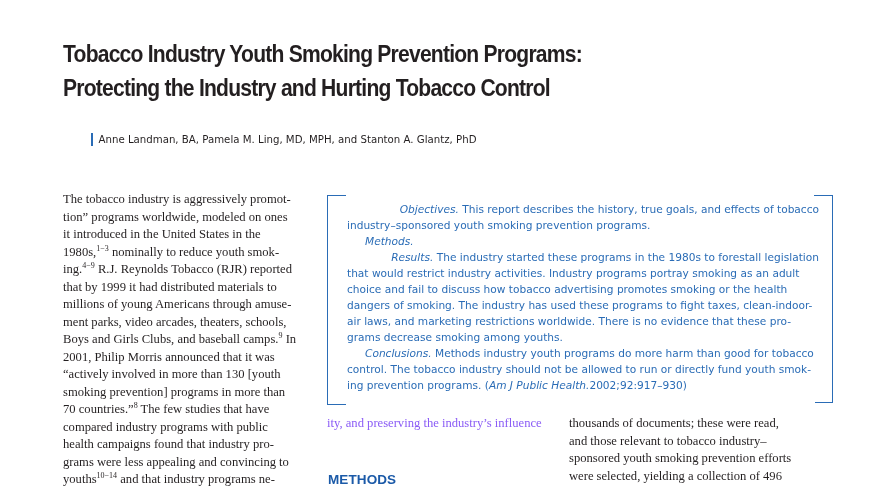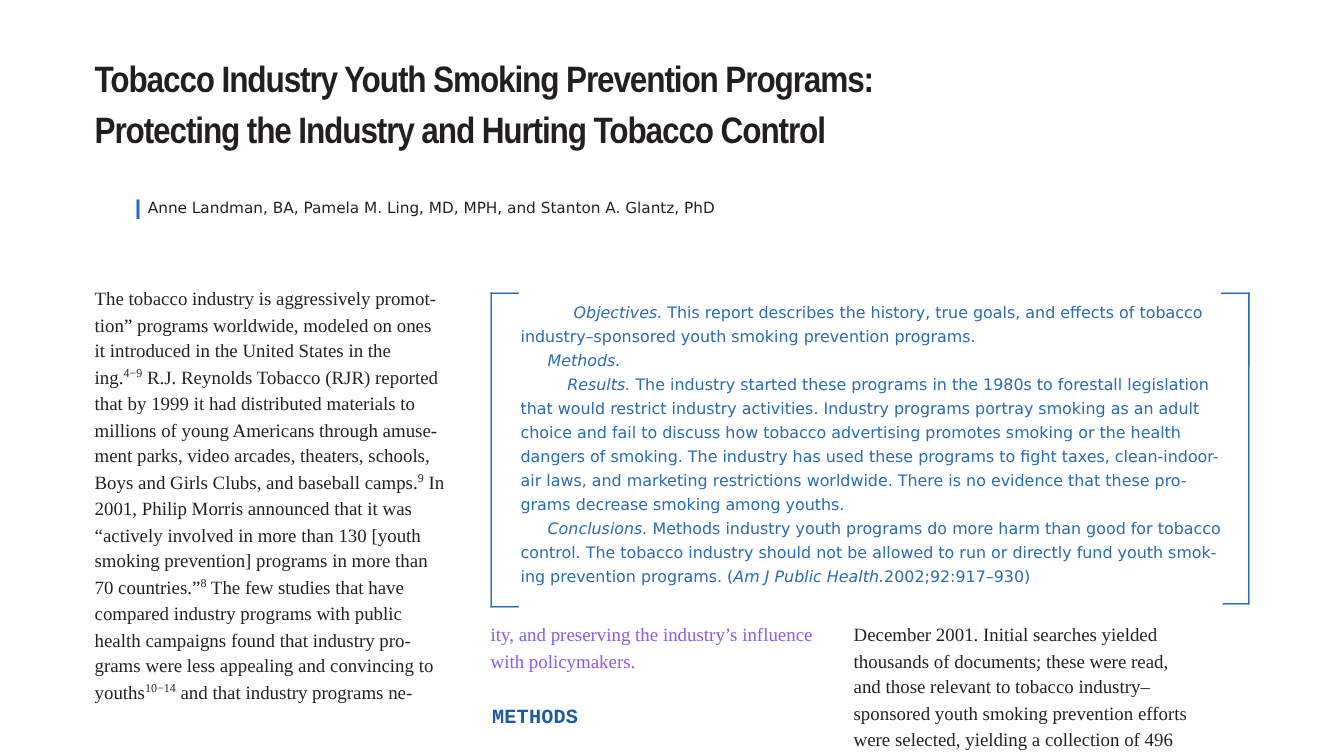--- a/index.html
+++ b/index.html
@@ -30,31 +30,31 @@
     .corner { position: absolute; border-color: #2a6cb6; border-style: solid; border-width: 0; }
     .c-tl { left: 0; top: 0; width: 18px; height: 208px; border-left-width: 1.5px; border-top-width: 1.5px; border-bottom-width: 1.5px; }
     .c-tr { right: 0; top: 0; width: 18px; height: 48px; border-right-width: 1.5px; border-top-width: 1.5px; }
     .c-br { right: 0; bottom: 0; width: 18px; height: 1px; border-bottom-width: 1.5px; }
     .c-tr2 { right: 0; top: 0; width: 1px; height: 208px; border-right-width: 1.5px; }
     .abstract-text {
       position: absolute; left: 20px; top: 6px; width: 472px;
       font-family: "DejaVu Sans", sans-serif; font-size: 10.6px; line-height: 16px; color: #2a6cb6;
       text-align: justify;
     }
-    .abstract-text .line { white-space: nowrap; display: flex; justify-content: center; }
+    .abstract-text .line { white-space: nowrap; display: flex; justify-content: flex-end; }
     .abstract-text .line.last { justify-content: flex-start; }
     .abstract-text .ind { padding-left: 18px; }
     .abstract-text i { font-style: italic; }
     .col-mid {
       position: absolute; left: 327px; top: 415px; width: 240px;
       font-family: "Liberation Serif", serif; font-size: 12.6px; line-height: 17.5px; color: #8b5cf6;
     }
     .heading {
       position: absolute; left: 328px; top: 472px;
-      font-family: Liberation Mono, monospace; font-weight: bold; font-size: 13.5px;
+      font-family: Liberation Sans, sans-serif; font-weight: bold; font-size: 13.5px;
       color: #1b5aa8; letter-spacing: 0.1px;
     }
     .col-right {
       position: absolute; left: 569px; top: 415px; width: 270px;
       font-family: "Liberation Serif", serif; font-size: 12.6px; line-height: 17.5px; color: #231f20;
     }
   </style>
 </head>
 <body>
 
@@ -65,20 +65,21 @@
 
 <div class="authors">
   <span class="bar"></span>
   <span>Anne Landman, BA, Pamela M. Ling, MD, MPH, and Stanton A. Glantz, PhD</span>
 </div>
 
 <div class="col-left">
   <div>The tobacco industry is aggressively promot-</div>
   <div>tion” programs worldwide, modeled on ones</div>
   <div>it introduced in the United States in the</div>
+  <div><span>1980s,</span><sup>1−3</sup> <span>nominally to reduce youth smok-</span></div>
   <div><span>ing.</span><sup>4−9</sup> <span>R.J. Reynolds Tobacco (RJR) reported</span></div>
   <div>that by 1999 it had distributed materials to</div>
   <div>millions of young Americans through amuse-</div>
   <div>ment parks, video arcades, theaters, schools,</div>
   <div><span>Boys and Girls Clubs, and baseball camps.</span><sup>9</sup> <span>In</span></div>
   <div>2001, Philip Morris announced that it was</div>
   <div>“actively involved in more than 130 [youth</div>
   <div>smoking prevention] programs in more than</div>
   <div><span>70 countries.”</span><sup>8</sup> <span>The few studies that have</span></div>
   <div>compared industry programs with public</div>
@@ -111,24 +112,22 @@
     <div class="line last">
         <span>ing prevention programs. (</span>
         <i>Am J Public Health.</i>
         <span> 2002;92:917–930)</span>
       </div>
   </div>
 </div>
 
 <div class="col-mid">
   <div>ity, and preserving the industry’s influence</div>
-  <div>with policymakers.</div>
 </div>
 
 <div class="heading">METHODS</div>
 
 <div class="col-right">
-  <div>December 2001. Initial searches yielded</div>
   <div>thousands of documents; these were read,</div>
   <div>and those relevant to tobacco industry–</div>
   <div>sponsored youth smoking prevention efforts</div>
   <div>were selected, yielding a collection of 496</div>
 </div>
 
 </body></html>

